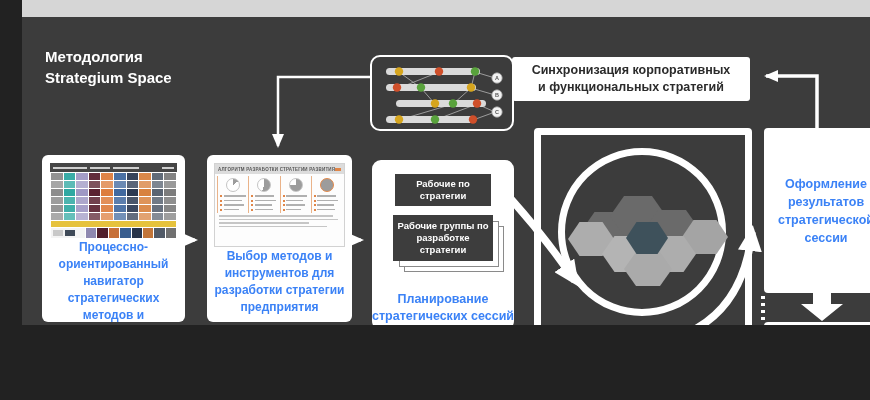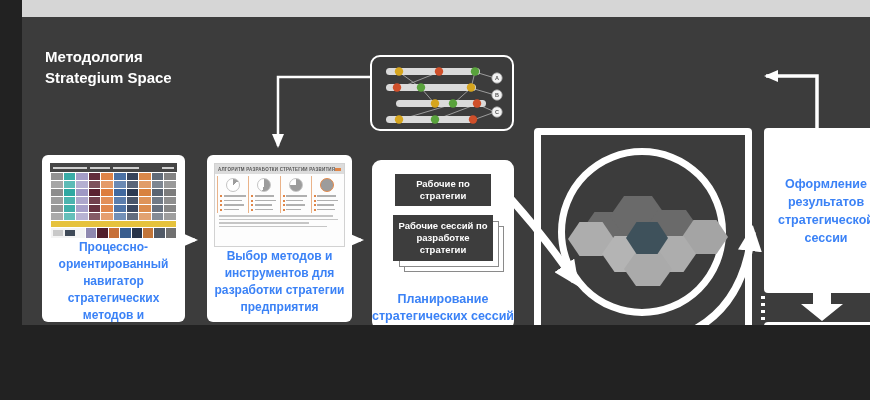--- a/index.html
+++ b/index.html
@@ -121,20 +121,24 @@
         <circle class="dot-o" cx="100" cy="61.5" r="4.2" fill="#cf4f2a"></circle>
       <circle cx="124" cy="20" r="5.2" fill="#f2f2f2" stroke="#9a9a9a" stroke-width="0.8"></circle>
       <circle cx="124" cy="37" r="5.2" fill="#f2f2f2" stroke="#9a9a9a" stroke-width="0.8"></circle>
       <circle cx="124" cy="54" r="5.2" fill="#f2f2f2" stroke="#9a9a9a" stroke-width="0.8"></circle>
       <text class="node-letter" x="124" y="22.2" text-anchor="middle">A</text>
       <text class="node-letter" x="124" y="39.2" text-anchor="middle">B</text>
       <text class="node-letter" x="124" y="56.2" text-anchor="middle">C</text>
     </svg>
   </div>
 
+  <div class="sync-label-box">
+    <div class="sync-label">Синхронизация корпоративных
+и функциональных стратегий</div>
+  </div>
 
   <div class="step-box box-methods">
     <div class="doc-thumb">
       <div class="dt-header">
         <span class="dt-title">АЛГОРИТМ РАЗРАБОТКИ СТРАТЕГИИ РАЗВИТИЯ</span>
         <span class="dt-logo" id="dtLogo" style="background: rgb(224, 134, 72);"></span>
       </div>
       <div class="dt-cols" id="algoCols">
           <div class="dt-col">
             <div class="dt-pie" style="background: conic-gradient(rgb(156, 156, 156) 15%, rgb(255, 255, 255) 0deg);"></div>
@@ -342,21 +346,21 @@
 
   <div class="step-box box-planning">
     <div class="role-box">
       <div class="role-text">Рабочие по
 стратегии</div>
     </div>
     <div class="role-stack">
       <div class="role-sheet s2"></div>
       <div class="role-sheet s1"></div>
       <div class="role-front">
-        <div class="role-text">Рабочие сессий по
+        <div class="role-text">Рабочие группы по
 разработке стратегии</div>
       </div>
     </div>
     <div class="caption planning-caption">Планирование
 стратегических сессий</div>
   </div>
 
   <div class="session-square"></div>
   <div class="session-circle"></div>
   <div class="hex-cluster">

